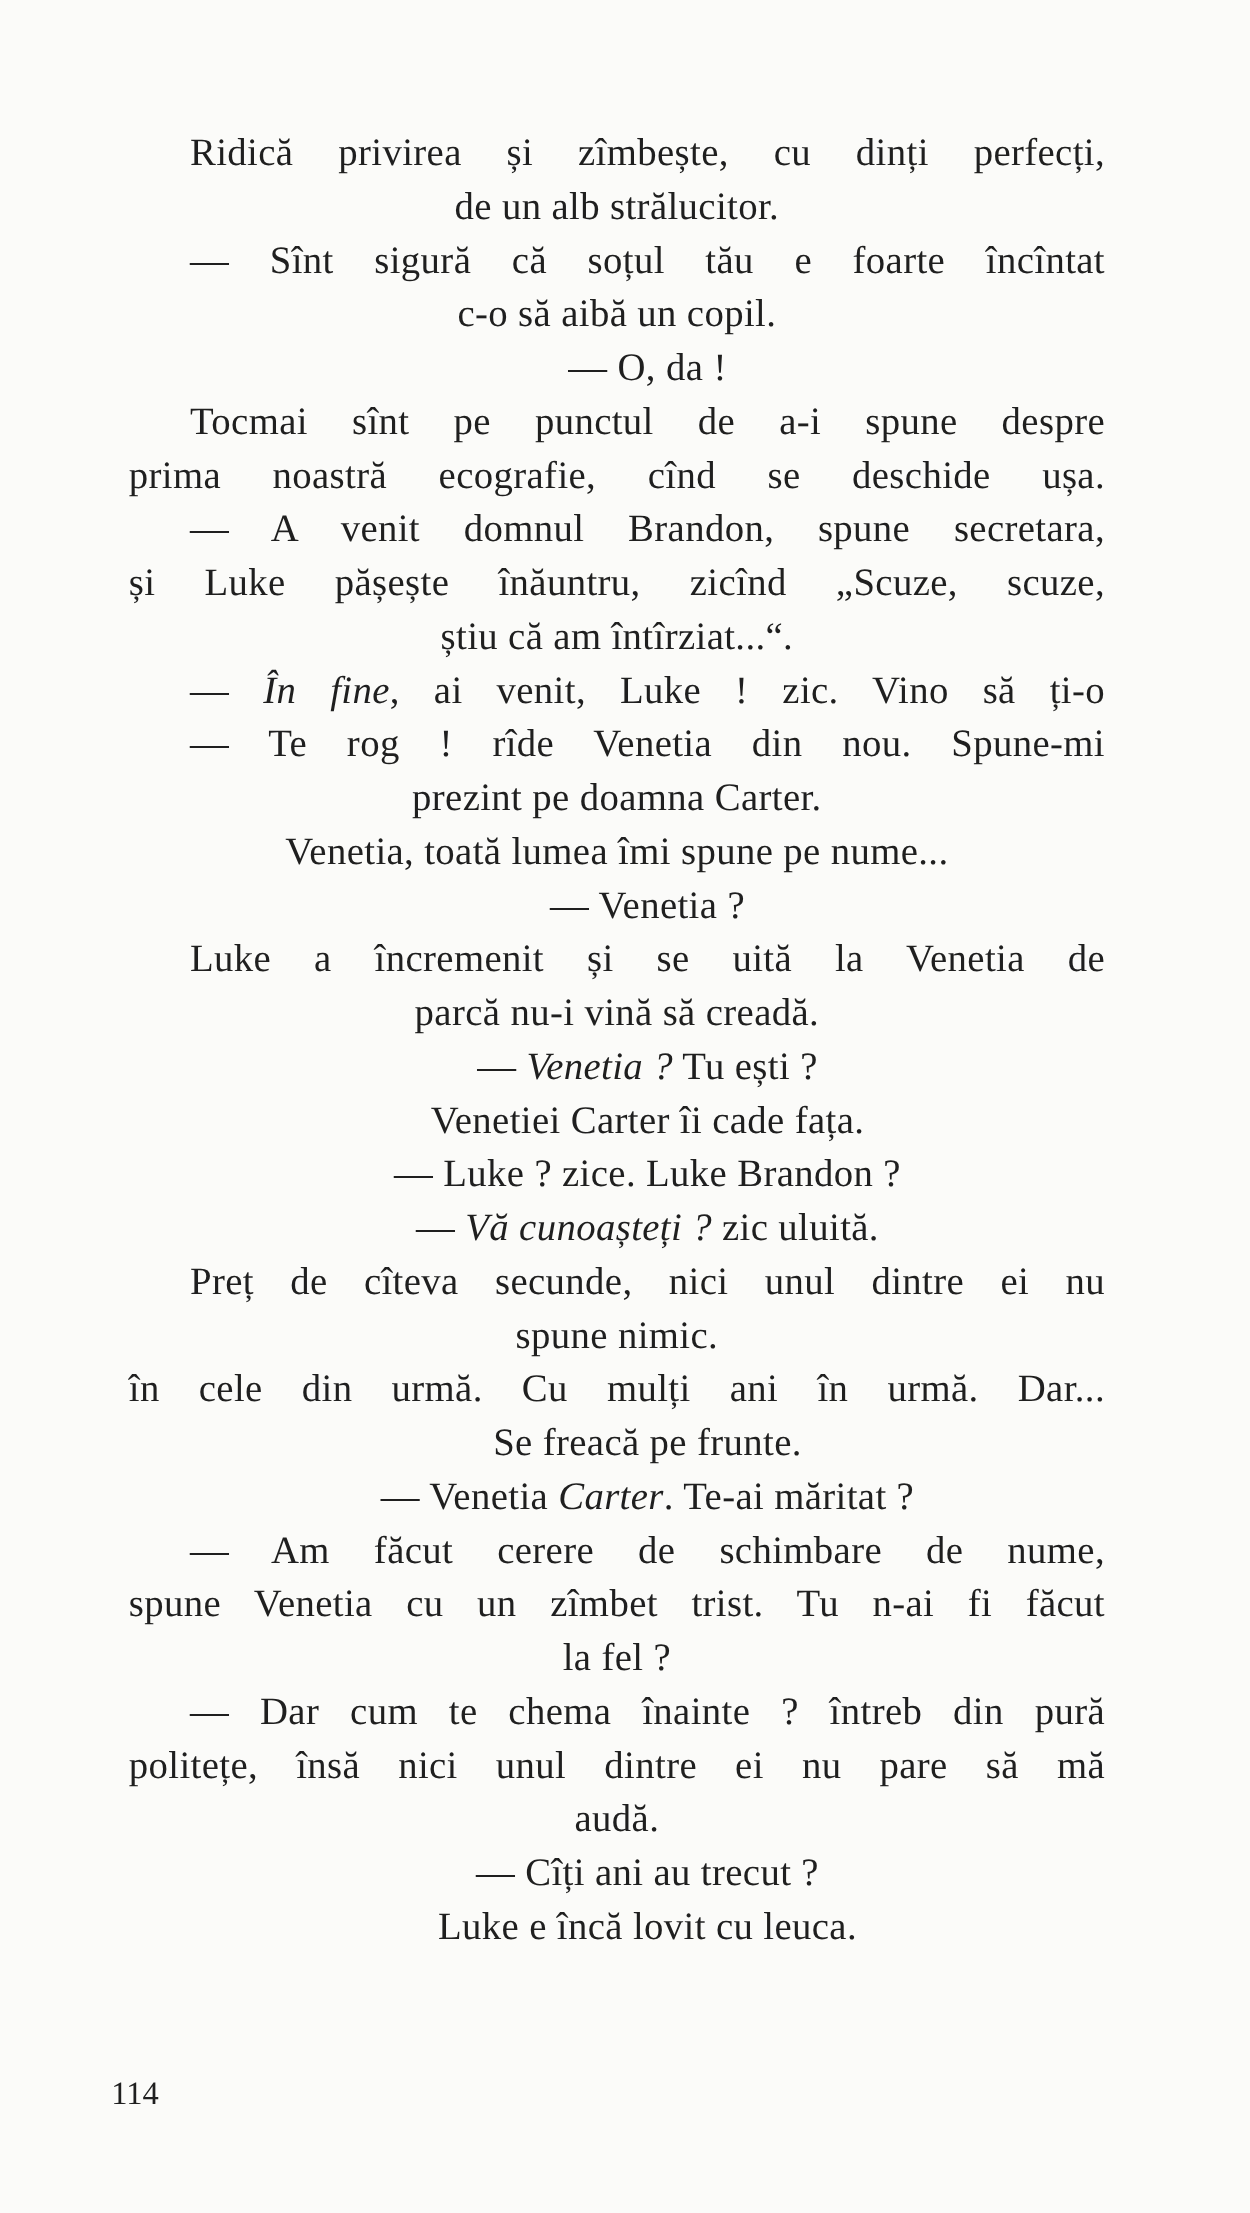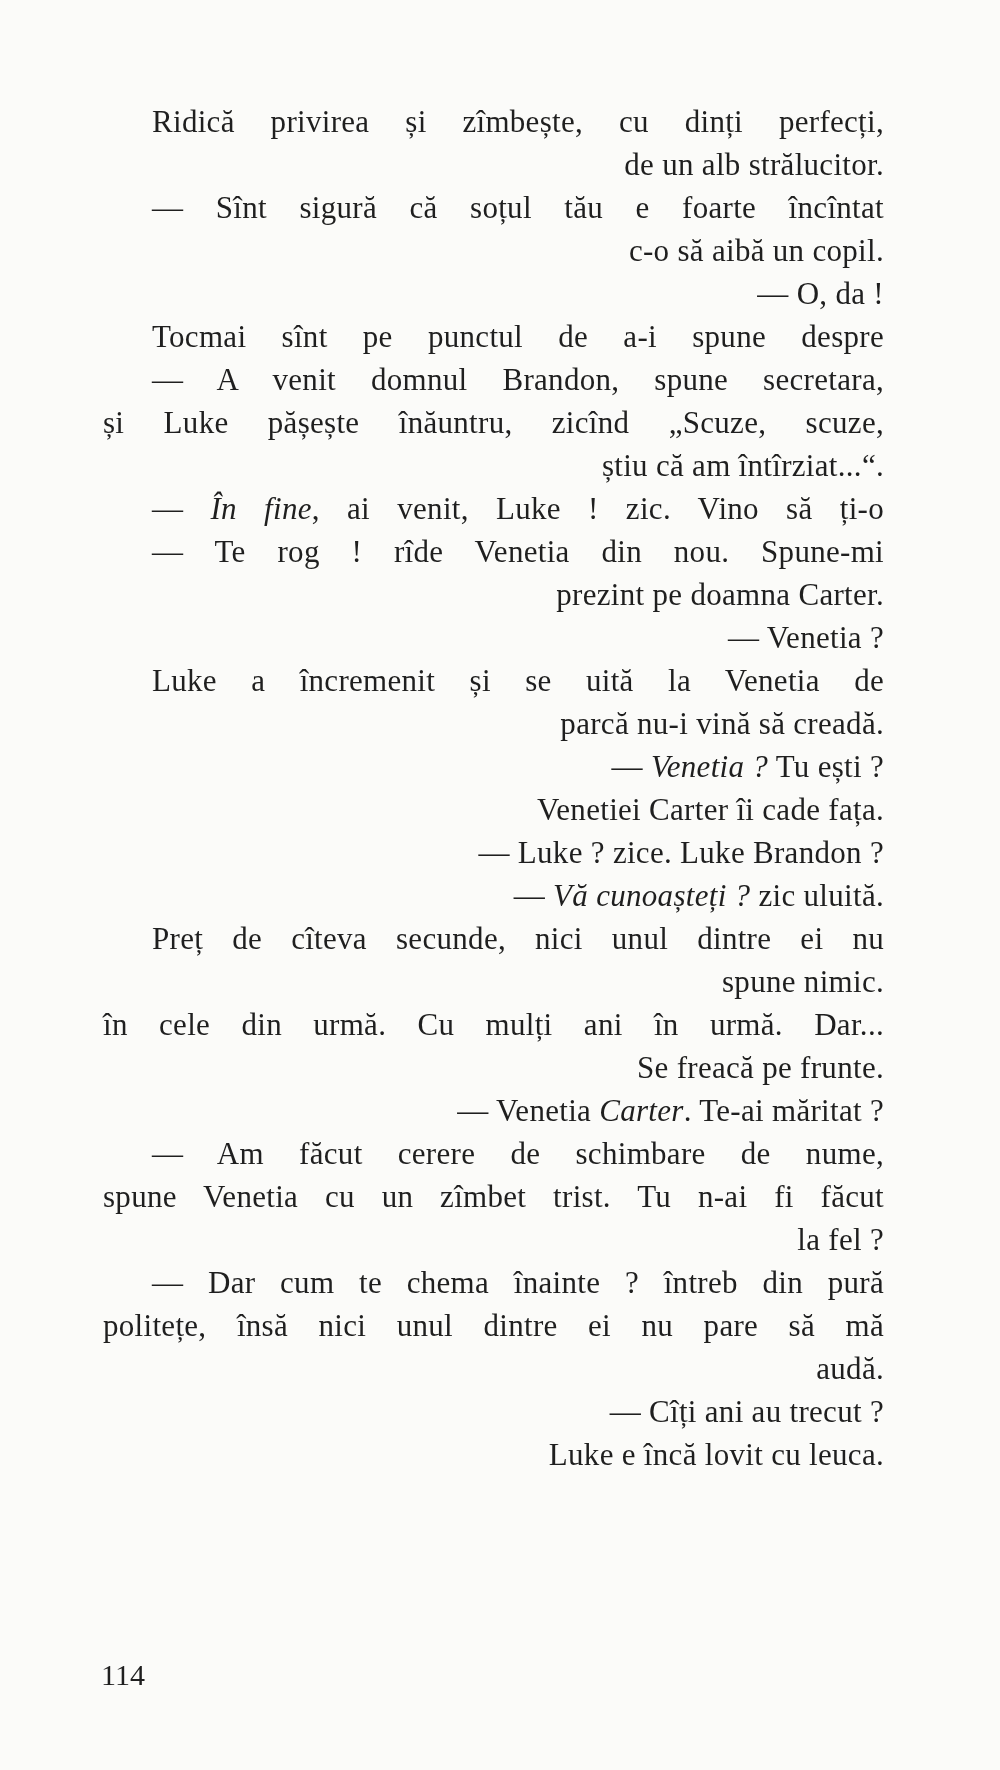--- a/index.html
+++ b/index.html
@@ -27,59 +27,61 @@
   .text-block {
     position: absolute;
     left: 103px;
     top: 100px;
     width: 781px;
     font-size: 31px;
     line-height: 43px;
     letter-spacing: 0.3px;
   }
   .line {
-    text-align: right;
+    text-align: center;
     white-space: normal;
   }
   .line.just {
     text-align: justify;
     text-align-last: justify;
   }
   .line.indent {
     text-indent: 49px;
   }
   .italic {
     font-style: italic;
   }
   .page-number {
     position: absolute;
-    left: 101px;
+    left: 89px;
     top: 1653px;
-    font-size: 30px;
+    font-size: 26px;
     line-height: 43px;
     color: var(--ink);
   }
 </style>
 </head>
 <body>
 
 <div class="page">
   <div class="text-block" id="text-block">
       <div class="line indent just"><span>Ridică privirea și zîmbește, cu dinți perfecți,</span></div>
       <div class="line"><span>de un alb strălucitor.</span></div>
       <div class="line indent just"><span>— Sînt sigură că soțul tău e foarte încîntat</span></div>
       <div class="line"><span>c-o să aibă un copil.</span></div>
       <div class="line indent"><span>— O, da !</span></div>
       <div class="line indent just"><span>Tocmai sînt pe punctul de a-i spune despre</span></div>
+      <div class="line just"><span>prima noastră ecografie, cînd se deschide ușa.</span></div>
       <div class="line indent just"><span>— A venit domnul Brandon, spune secretara,</span></div>
       <div class="line just"><span>și Luke pășește înăuntru, zicînd „Scuze, scuze,</span></div>
       <div class="line"><span>știu că am întîrziat...“.</span></div>
       <div class="line indent just"><span>— </span><span class="italic">În fine</span><span>, ai venit, Luke ! zic. Vino să ți-o</span></div>
       <div class="line indent just"><span>— Te rog ! rîde Venetia din nou. Spune-mi</span></div>
       <div class="line"><span>prezint pe doamna Carter.</span></div>
+      <div class="line"><span>Venetia, toată lumea îmi spune pe nume...</span></div>
       <div class="line indent"><span>— Venetia ?</span></div>
       <div class="line indent just"><span>Luke a încremenit și se uită la Venetia de</span></div>
       <div class="line"><span>parcă nu-i vină să creadă.</span></div>
       <div class="line indent"><span>— </span><span class="italic">Venetia ?</span><span> Tu ești ?</span></div>
       <div class="line indent"><span>Venetiei Carter îi cade fața.</span></div>
       <div class="line indent"><span>— Luke ? zice. Luke Brandon ?</span></div>
       <div class="line indent"><span>— </span><span class="italic">Vă cunoașteți ?</span><span> zic uluită.</span></div>
       <div class="line indent just"><span>Preț de cîteva secunde, nici unul dintre ei nu</span></div>
       <div class="line"><span>spune nimic.</span></div>
       <div class="line just"><span>în cele din urmă. Cu mulți ani în urmă. Dar...</span></div>

